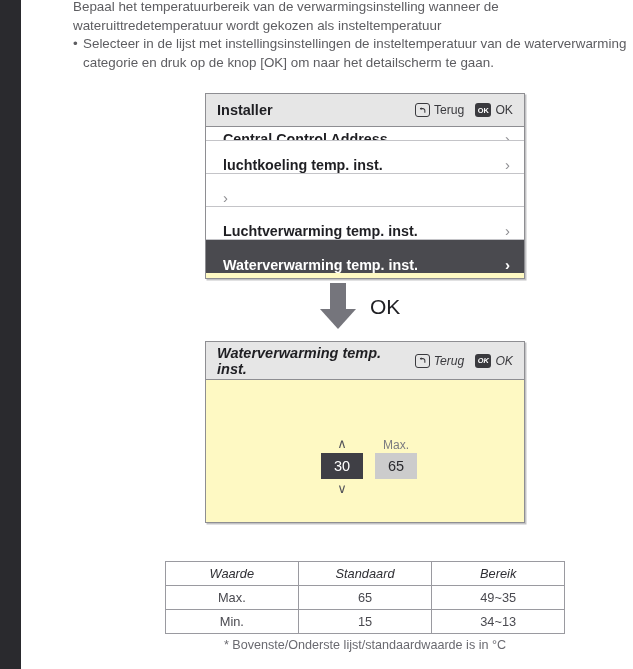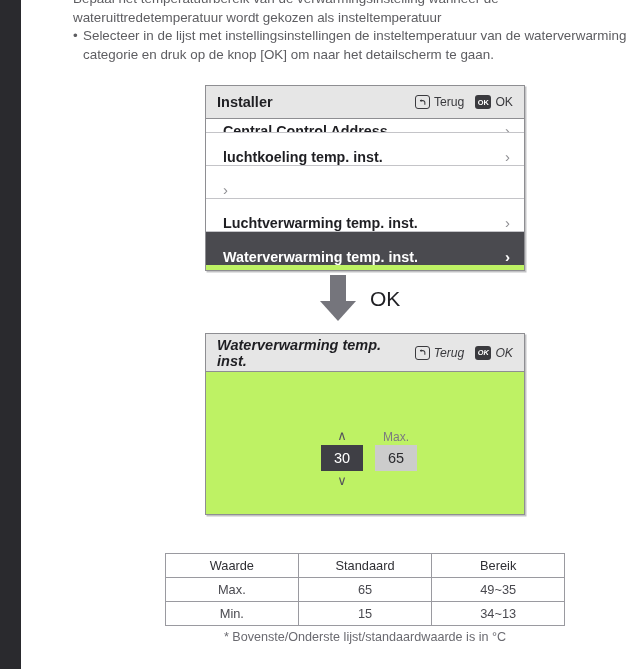--- a/index.html
+++ b/index.html
@@ -22,21 +22,21 @@
     top: 0;
     width: 21px;
     height: 669px;
     background: #2a2a2e;
   }
 
   
   .page {
     position: absolute;
     left: 21px;
-    top: 0;
+    top: 8px;
     width: 612px;
     height: 564px;
   }
 
   
   .prose {
     position: absolute;
     left: 52px;
     top: -10px;
     width: 600px;
@@ -67,21 +67,21 @@
     width: 10px;
   }
   .bullet-block .bul-indent {
     display: inline-block;
     width: 10px;
   }
 
   
   .device-panel {
     position: absolute;
-    background: #bef264;
+    background: #fef9c3;
     border: 1px solid #8e8e92;
     box-sizing: border-box;
     box-shadow: 1.5px 1.5px 0 rgba(120,120,125,0.45);
   }
   .panel-header {
     background: #e6e6e6;
     border-bottom: 1px solid #8e8e92;
     box-sizing: border-box;
     display: flex;
     align-items: center;
@@ -285,20 +285,21 @@
   .data-table th,
   .data-table td {
     border: 1px solid #9a9aa0;
     height: 23px;
     text-align: center;
     font-weight: normal;
     padding: 0;
   }
   .data-table th {
     color: #2f2f34;
+    font-style: italic;
   }
   .data-table col.c1 { width: 133px; }
   .data-table col.c2 { width: 134px; }
   .data-table col.c3 { width: 133px; }
 
   .table-note {
     position: absolute;
     left: 144px;
     top: 630px;
     width: 400px;

